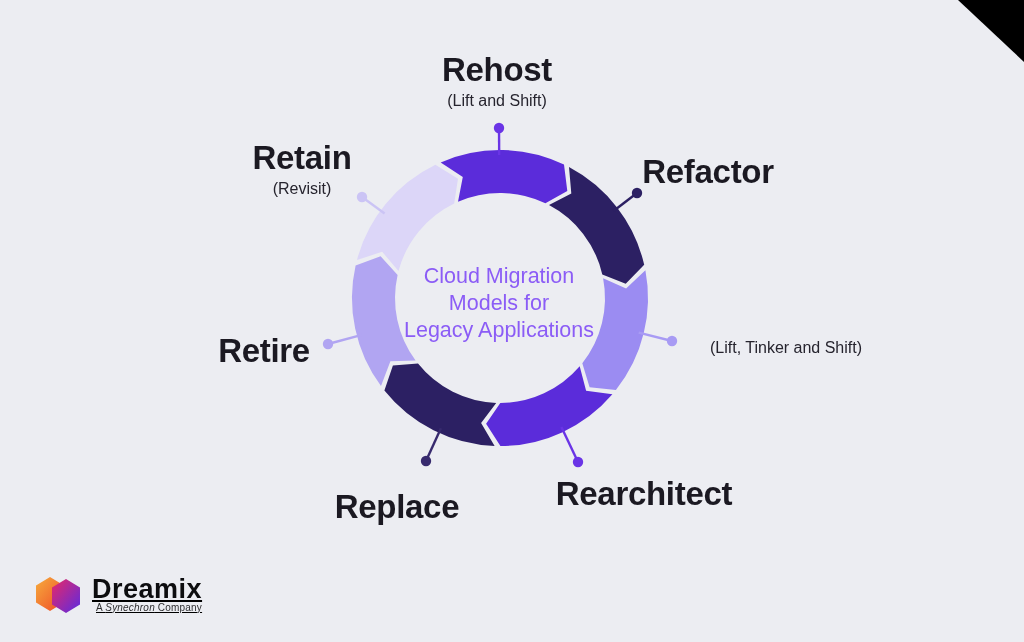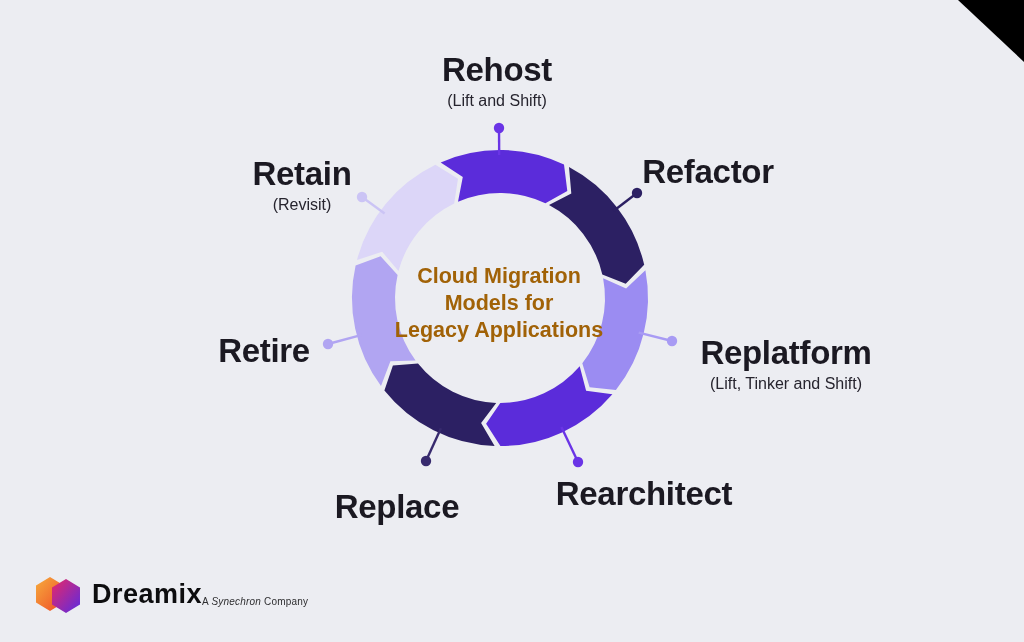--- a/index.html
+++ b/index.html
@@ -3,23 +3,23 @@
 <meta charset="utf-8">
 <style>
   html,body{margin:0;padding:0;}
   body{font-family:"Liberation Sans","DejaVu Sans",sans-serif;}
   #app{position:relative;width:1024px;height:642px;overflow:hidden;background:#ECEDF2;}
   #diagram-svg{position:absolute;left:0;top:0;}
   .seg-label{position:absolute;transform:translateX(-50%);text-align:center;white-space:nowrap;}
   .seg-label .main{font-size:33px;font-weight:700;line-height:36px;letter-spacing:-0.3px;color:#1B1922;}
   .seg-label .sub{font-size:16px;font-weight:400;line-height:26px;color:#26242E;}
   .center-label{position:absolute;transform:translateX(-50%);text-align:center;
-    font-size:21.5px;font-weight:700;line-height:27px;color:#a16207;white-space:nowrap;}
+    font-size:21.5px;font-weight:400;line-height:27px;color:#8b5cf6;white-space:nowrap;}
   .logo{position:absolute;left:35px;top:575px;display:flex;align-items:center;gap:11px;}
-  .logo-text{display:flex;flex-direction:row;align-items:flex-end;}
+  .logo-text{display:flex;flex-direction:column;align-items:flex-end;text-decoration:underline;}
   .brand{font-size:27px;font-weight:700;letter-spacing:0.5px;color:#0D0D0F;line-height:26px;}
   .tagline{font-size:10px;color:#2E2E30;line-height:11px;letter-spacing:0.2px;}
   .tagline .em{font-style:italic;}
 </style>
 </head>
 <body>
 
 <div id="app" style="background: rgb(236, 237, 242);">
 
   <svg id="diagram-svg" width="1024" height="642" viewBox="0 0 1024 642">
@@ -49,35 +49,34 @@
 
   <div class="seg-label" style="left: 497px; top: 52px;">
     <div class="main">Rehost</div>
     <div class="sub">(Lift and Shift)</div>
   </div>
   <div class="seg-label" style="left: 708px; top: 142px; margin-top: 12px;">
     <div class="main">Refactor</div>
     <div class="sub"></div>
   </div>
   <div class="seg-label" style="left: 786px; top: 335px;">
-    <div class="main">Replatform</div>
     <div class="sub">(Lift, Tinker and Shift)</div>
   </div>
   <div class="seg-label" style="left: 644px; top: 476px;">
     <div class="main">Rearchitect</div>
     <div class="sub"></div>
   </div>
   <div class="seg-label" style="left: 397px; top: 489px;">
     <div class="main">Replace</div>
   </div>
   <div class="seg-label" style="left: 264px; top: 333px;">
     <div class="main">Retire</div>
     <div class="sub"></div>
   </div>
-  <div class="seg-label" style="left: 302px; top: 156px;">
+  <div class="seg-label" style="left: 302px; top: 140px;">
     <div class="main">Retain</div>
     <div class="sub">(Revisit)</div>
   </div>
 
   <div class="center-label" style="left:499px;top:263px;">
     <div>Cloud Migration</div>
     <div>Models for</div>
     <div>Legacy Applications</div>
   </div>
 

